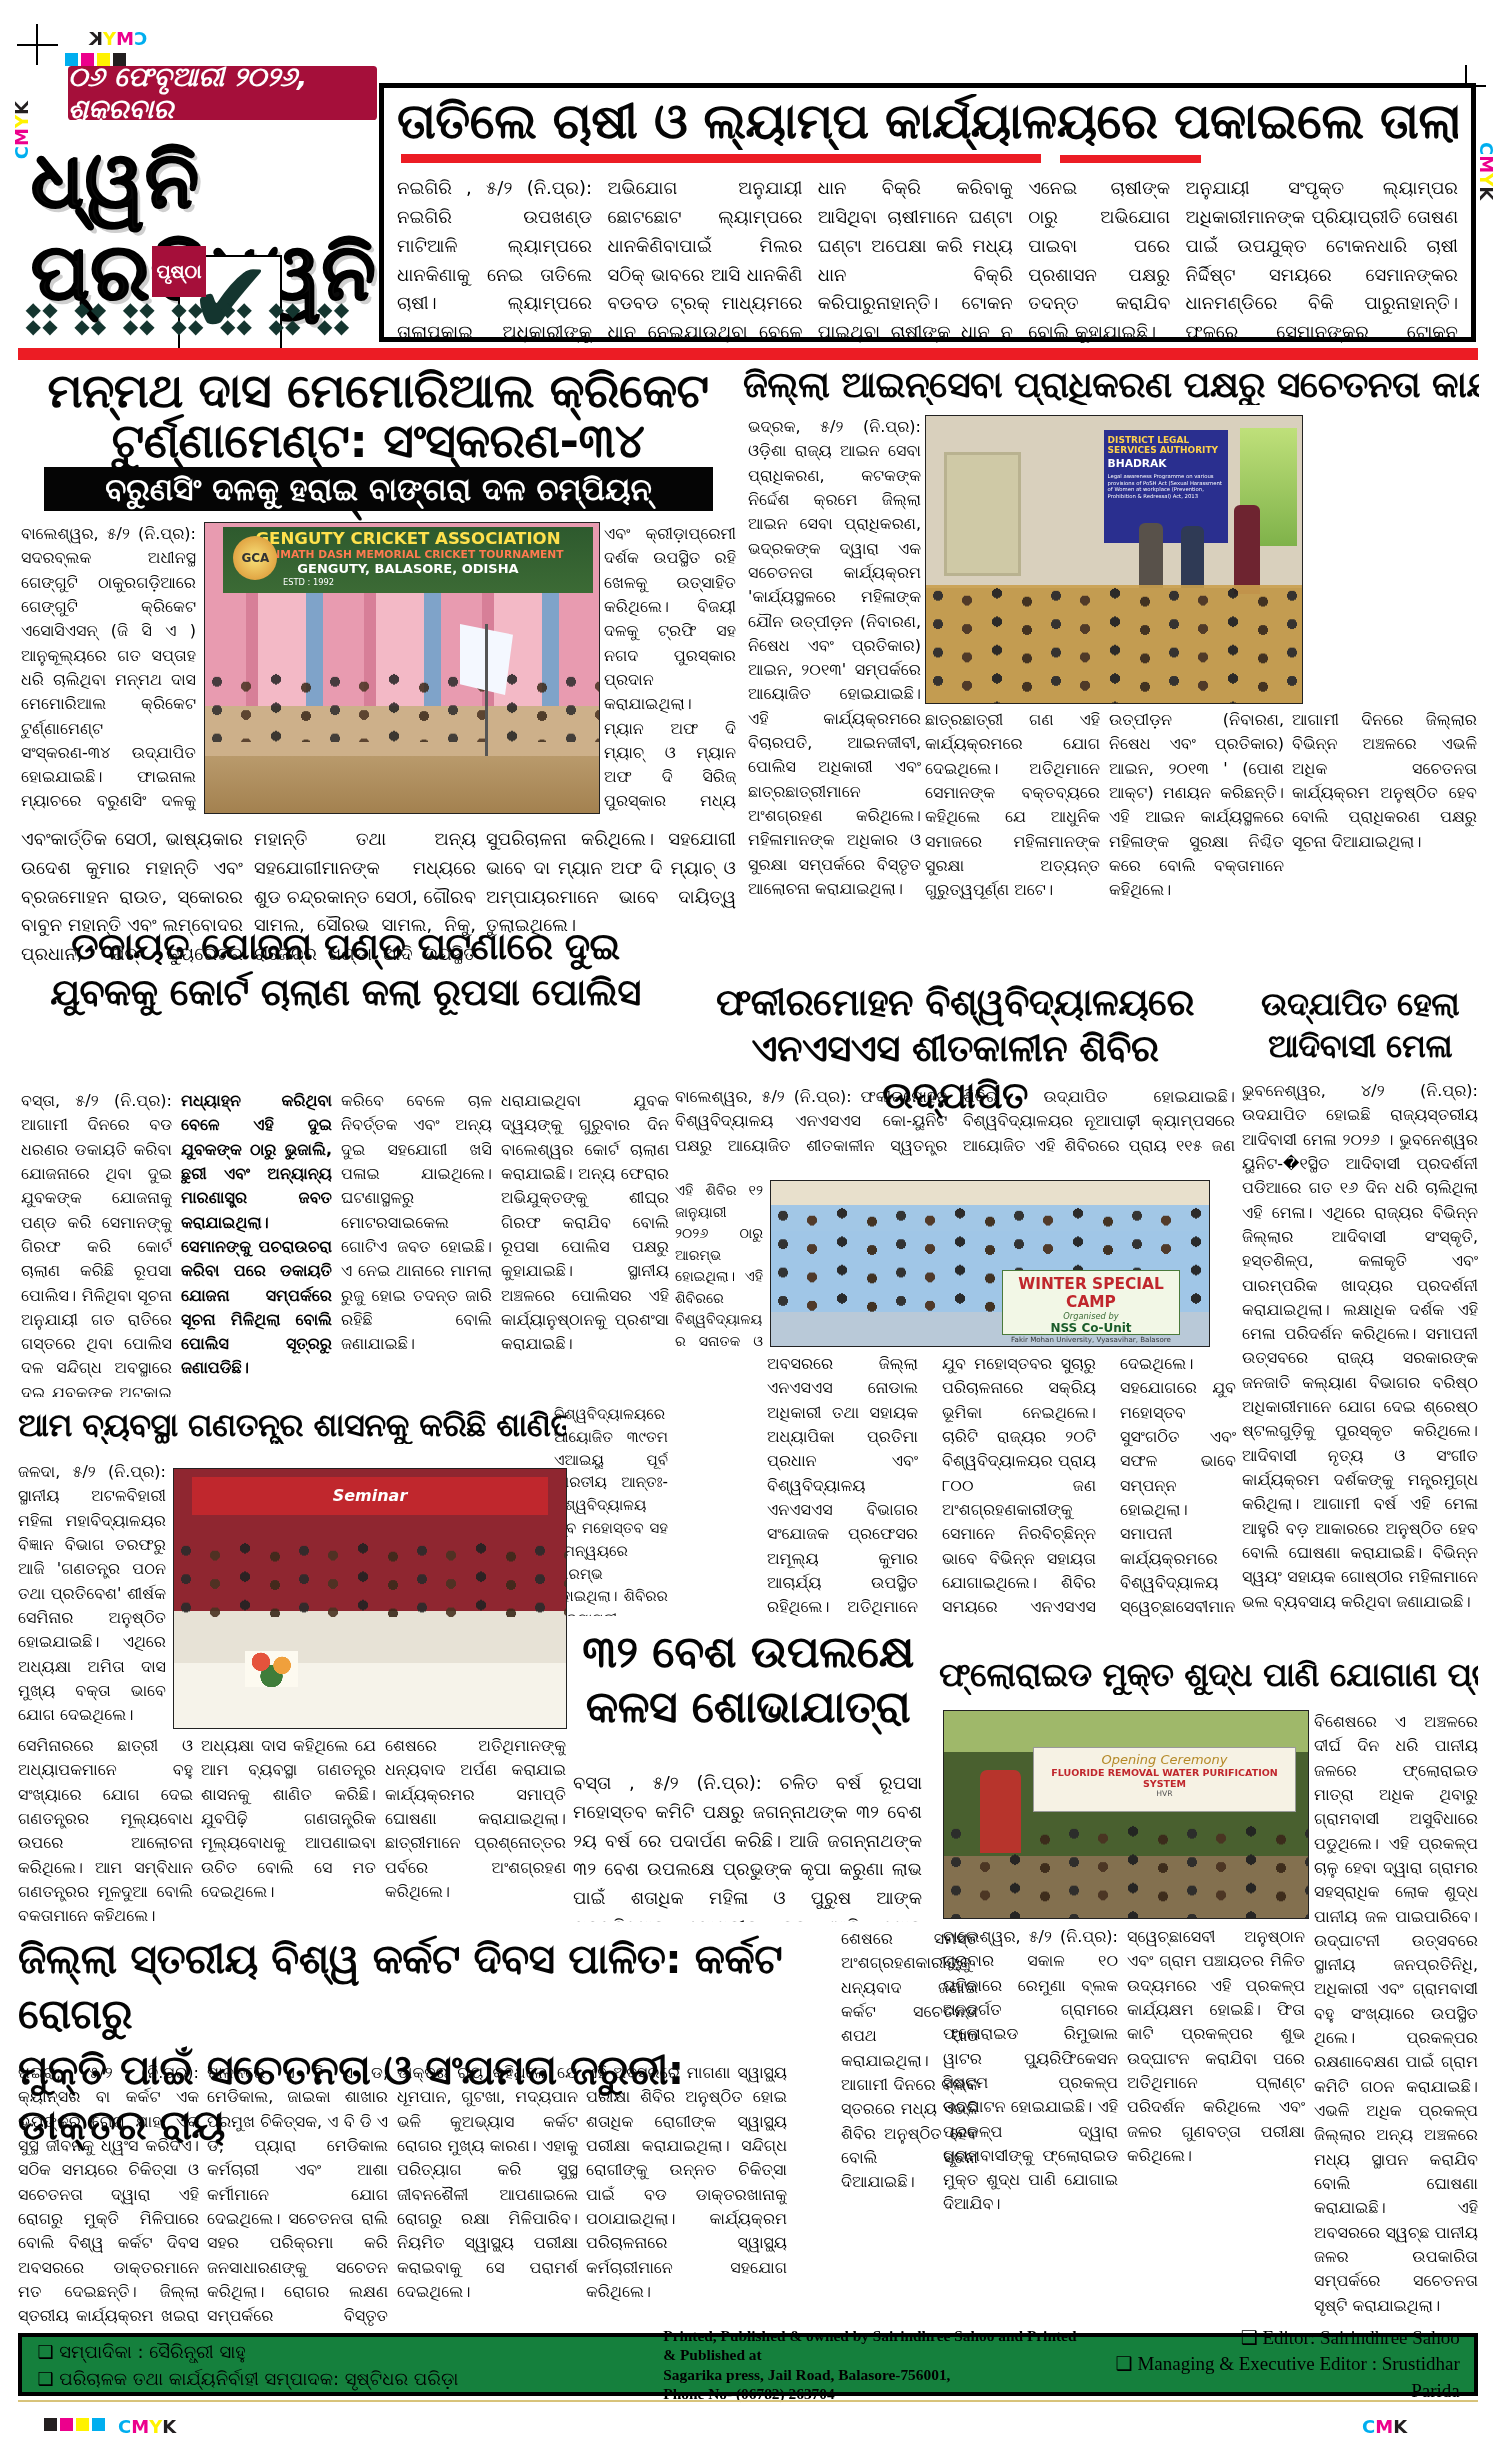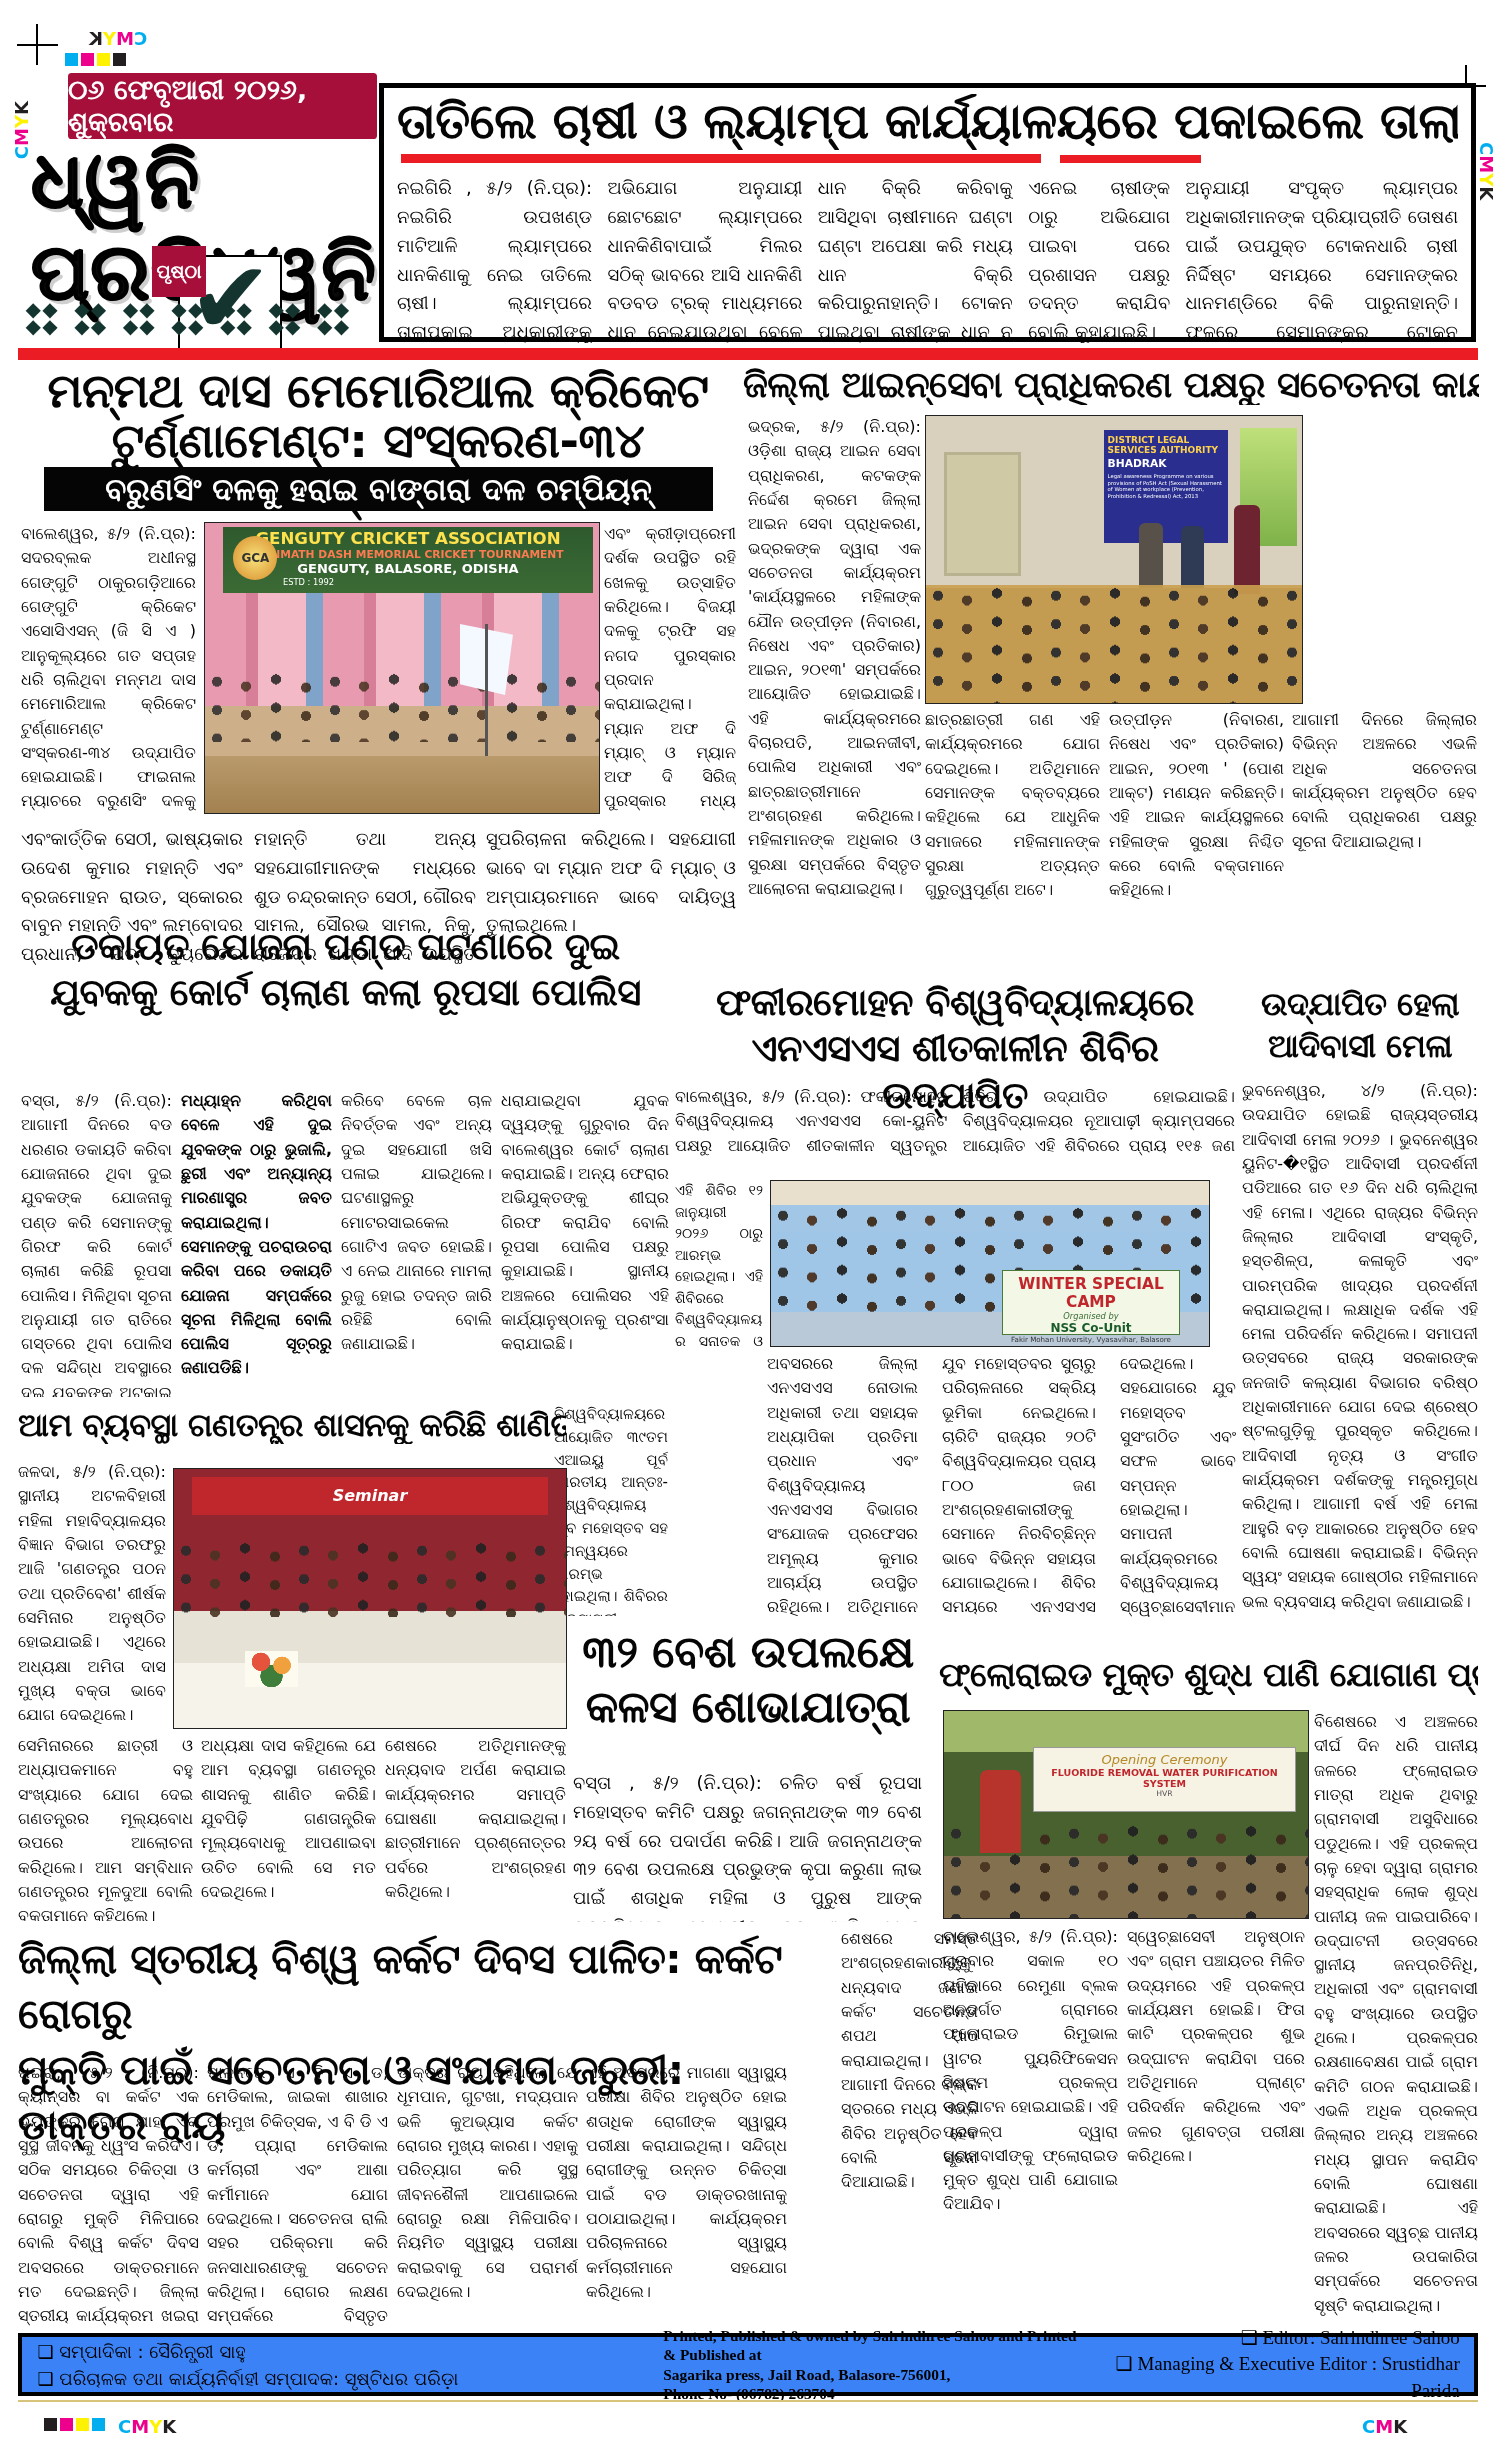--- a/index.html
+++ b/index.html
@@ -77,21 +77,21 @@
   <div class="abs" style="left:44px;top:2418px;">
     <span class="sq" style="background:#231F20"></span><span class="sq" style="background:#EC008C"></span><span class="sq" style="background:#FFF200"></span><span class="sq" style="background:#00AEEF"></span>
   </div>
   <div class="abs cmyk" style="left:118px;top:2416px;">
     <span class="c1">C</span><span class="c2">M</span><span class="c3">Y</span><span class="c4">K</span>
   </div>
   <div class="abs cmyk" style="left:1362px;top:2416px;">
     <span class="c1">C</span><span class="c2">M</span><span class="c4">K</span>
   </div>
 
-  <div class="abs date-banner" style="left:68px;top:73px;width:309px;height:66px;">
+  <div class="abs date-banner" style="left:68px;top:66px;width:309px;height:54px;font-style:italic;">
     <span>୦୬ ଫେବୃଆରୀ ୨୦୨୬, ଶୁକ୍ରବାର</span>
   </div>
 
   <div class="abs logo" style="left:31px;top:135px;width:450px;height:124px;">
     <span>ଧ୍ୱନି ପ୍ରତିଧ୍ୱନି</span>
   </div>
 
   <div class="abs page-emblem" style="left:178px;top:255px;width:100px;height:94px;">
     <div class="emblem-check" style="position:absolute;left:8.3px;top:-9.5px;">✔</div>
   </div>
@@ -276,21 +276,21 @@
   <div class="abs headline" style="left:18px;top:1932px;width:770px;font-size:41px;line-height:1.35;text-align:left;">
     <div>ଜିଲ୍ଲା ସ୍ତରୀୟ ବିଶ୍ୱ କର୍କଟ ଦିବସ ପାଳିତ: କର୍କଟ ରୋଗରୁ</div>
     <div>ମୁକ୍ତି ପାଇଁ ସଚେତନତା ଓ ସଂଯମତା ଜରୁରୀ: ଡାକ୍ତର ରାୟ</div>
   </div>
   <div class="abs body-col" style="left:18px;top:2061px;width:181px;height:265px;">ଖଇରା, ୫/୨ (ନି.ପ୍ର): କ୍ୟାନ୍ସର ବା କର୍କଟ ଏକ ଭୟଙ୍କର ରୋଗ ଯାହା ଏକ ସୁସ୍ଥ ଜୀବନକୁ ଧ୍ୱଂସ କରିଦିଏ। ସଠିକ ସମୟରେ ଚିକିତ୍ସା ଓ ସଚେତନତା ଦ୍ୱାରା ଏହି ରୋଗରୁ ମୁକ୍ତି ମିଳିପାରେ ବୋଲି ବିଶ୍ୱ କର୍କଟ ଦିବସ ଅବସରରେ ଡାକ୍ତରମାନେ ମତ ଦେଇଛନ୍ତି। ଜିଲ୍ଲା ସ୍ତରୀୟ କାର୍ଯ୍ୟକ୍ରମ ଖଇରା ଠାରେ ଅନୁଷ୍ଠିତ ହୋଇଥିଲା।</div>
   <div class="abs body-col" style="left:207px;top:2061px;width:181px;height:265px;">ପାଳନରେ ଏ ବି ଏ ଡ, ମେଡିକାଲ, ଜାଇକା ଶାଖାର ପ୍ରମୁଖ ଚିକିତ୍ସକ, ଏ ବି ଡି ଏ ଡ, ପ୍ୟାରା ମେଡିକାଲ କର୍ମଚାରୀ ଏବଂ ଆଶା କର୍ମୀମାନେ ଯୋଗ ଦେଇଥିଲେ। ସଚେତନତା ରାଲି ସହର ପରିକ୍ରମା କରି ଜନସାଧାରଣଙ୍କୁ ସଚେତନ କରିଥିଲା। ରୋଗର ଲକ୍ଷଣ ସମ୍ପର୍କରେ ବିସ୍ତୃତ ଆଲୋଚନା ହୋଇଥିଲା।</div>
   <div class="abs body-col" style="left:397px;top:2061px;width:181px;height:265px;">ଡାକ୍ତର ରାୟ କହିଥିଲେ ଯେ ଧୂମପାନ, ଗୁଟଖା, ମଦ୍ୟପାନ ଭଳି କୁଅଭ୍ୟାସ କର୍କଟ ରୋଗର ମୁଖ୍ୟ କାରଣ। ଏହାକୁ ପରିତ୍ୟାଗ କରି ସୁସ୍ଥ ଜୀବନଶୈଳୀ ଆପଣାଇଲେ ରୋଗରୁ ରକ୍ଷା ମିଳିପାରିବ। ନିୟମିତ ସ୍ୱାସ୍ଥ୍ୟ ପରୀକ୍ଷା କରାଇବାକୁ ସେ ପରାମର୍ଶ ଦେଇଥିଲେ।</div>
   <div class="abs body-col" style="left:586px;top:2061px;width:201px;height:265px;">ଏହି ଅବସରରେ ମାଗଣା ସ୍ୱାସ୍ଥ୍ୟ ପରୀକ୍ଷା ଶିବିର ଅନୁଷ୍ଠିତ ହୋଇ ଶତାଧିକ ରୋଗୀଙ୍କ ସ୍ୱାସ୍ଥ୍ୟ ପରୀକ୍ଷା କରାଯାଇଥିଲା। ସନ୍ଦିଗ୍ଧ ରୋଗୀଙ୍କୁ ଉନ୍ନତ ଚିକିତ୍ସା ପାଇଁ ବଡ ଡାକ୍ତରଖାନାକୁ ପଠାଯାଇଥିଲା। କାର୍ଯ୍ୟକ୍ରମ ପରିଚାଳନାରେ ସ୍ୱାସ୍ଥ୍ୟ କର୍ମଚାରୀମାନେ ସହଯୋଗ କରିଥିଲେ।</div>
   <div class="abs body-col" style="left:797px;top:1927px;width:137px;height:398px;margin-left:44px;">ଶେଷରେ ସମସ୍ତ ଅଂଶଗ୍ରହଣକାରୀଙ୍କୁ ଧନ୍ୟବାଦ ଜଣାଇ କର୍କଟ ସଚେତନତା ଶପଥ ପାଠ କରାଯାଇଥିଲା। ଆଗାମୀ ଦିନରେ ବ୍ଲକ ସ୍ତରରେ ମଧ୍ୟ ଏଭଳି ଶିବିର ଅନୁଷ୍ଠିତ ହେବ ବୋଲି ସୂଚନା ଦିଆଯାଇଛି।</div>
 
-  <div class="abs footer-box" style="left:18px;top:2333px;width:1460px;height:63px;box-sizing:border-box;background:#3b82f6;">
+  <div class="abs footer-box" style="left:18px;top:2333px;width:1460px;height:63px;box-sizing:border-box;background:#15803d;">
     <div style="width:44%;padding-left:15.4px;font-size:18px;line-height:1.5;">
       <div>❑ ସମ୍ପାଦିକା :  ସୈରିନ୍ଧ୍ରୀ ସାହୁ</div>
       <div>❑ ପରିଚାଳକ ତଥା କାର୍ଯ୍ୟନିର୍ବାହୀ ସମ୍ପାଦକ: ସୃଷ୍ଟିଧର ପରିଡ଼ା</div>
     </div>
     <div class="serif" style="width:30%;text-align:left;font-weight:700;font-size:15.4px;line-height:1.25;">
       <div>Printed, Published &amp; owned by Sairindhree Sahoo and Printed &amp; Published at</div>
       <div>Sagarika press, Jail Road, Balasore-756001,</div>
       <div>Phone No- (06782) 263704</div>
     </div>
     <div class="serif" style="width:26%;text-align:right;padding-right:14.2px;font-size:19px;line-height:1.4;">

